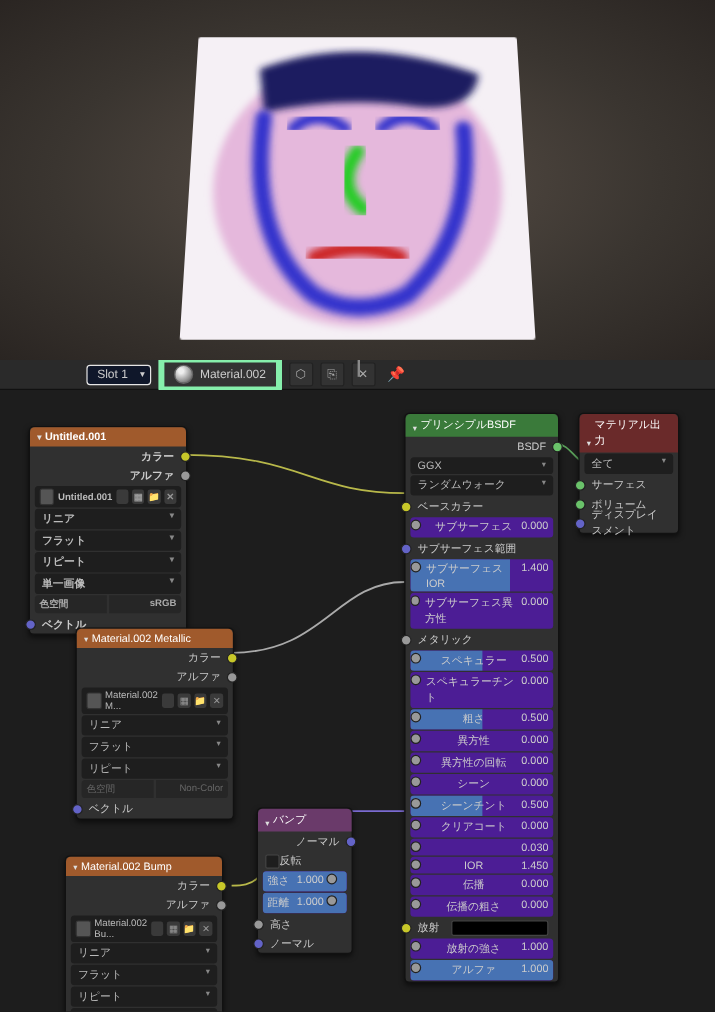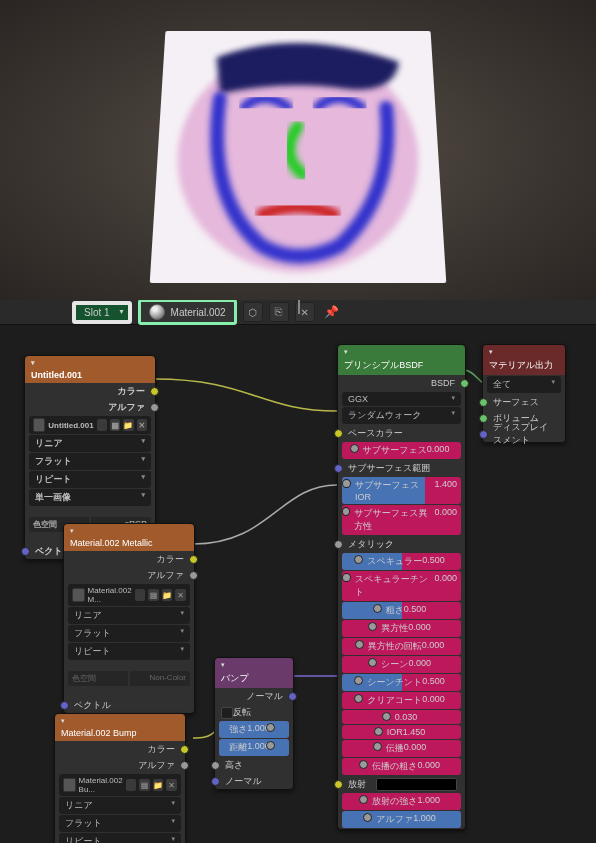--- a/index.html
+++ b/index.html
@@ -42,39 +42,39 @@
   .toolbar {
     display: flex;
     align-items: center;
     background: #2a2a2a;
     height: 24px;
     padding: 0 6px;
     gap: 6px;
     border-bottom: 1px solid #111;
   }
   .slot-dropdown {
-    background: #14532d;
+    background: #0f172a;
     color: #ccc;
-    border: 4px solid #e5e5e5;
+    border: 1px solid #e5e5e5;
     border-radius: 3px;
     padding: 2px 18px 2px 8px;
     font-size: 10px;
     position: relative;
   }
   .slot-dropdown::after {
     content: "▾";
     position: absolute;
     right: 4px;
     top: 2px;
     font-size: 8px;
   }
   .mat-field {
     background: #333;
     color: #ccc;
-    border: 3px solid #86efac;
+    border: 5px solid #86efac;
     border-radius: 3px;
     padding: 2px 8px;
     font-size: 10px;
     display: flex;
     align-items: center;
     gap: 6px;
   }
   .mat-icon {
     width: 14px;
     height: 14px;
@@ -113,23 +113,22 @@
     border-radius: 4px;
     box-shadow: 0 2px 4px rgba(0,0,0,0.5);
     font-size: 9px;
   }
   .node-header {
     padding: 3px 6px;
     border-radius: 4px 4px 0 0;
     font-size: 9px;
     color: #fff;
     display: flex;
-    align-items: flex-start;
+    align-items: flex-end;
     gap: 3px;
-    flex-direction: column;
   }
   .hdr-tex { background: #a05a2c; }
   .hdr-shader { background: #3a7a3a; }
   .hdr-vec { background: #6a3a6a; }
   .hdr-out { background: #6a2a2a; }
   .chev {
     font-size: 7px;
     color: #ddd;
   }
   .node-row {
@@ -199,21 +198,21 @@
     height: 12px;
     background: #3a3a3a;
     border-radius: 2px;
     display: flex;
     align-items: center;
     justify-content: center;
     font-size: 8px;
     color: #999;
   }
   .kv-row {
-    margin: 11px 4px;
+    margin: 1px 4px;
     display: flex;
     gap: 2px;
   }
   .kv-label {
     flex: 1;
     background: #262626;
     border-radius: 3px 0 0 3px;
     padding: 2px 4px;
     font-size: 8px;
     color: #aaa;
@@ -223,27 +222,27 @@
     background: #262626;
     border-radius: 0 3px 3px 0;
     padding: 2px 4px;
     font-size: 8px;
     color: #aaa;
     text-align: right;
   }
   .dimmed { color: #666; }
   .slider-row {
     margin: 1px 4px;
-    background: #be185d;
+    background: #4c1d95;
     border-radius: 3px;
     padding: 2px 4px;
     font-size: 9px;
     color: #ccc;
     display: flex;
-    justify-content: center;
+    justify-content: space-between;
     position: relative;
     overflow: hidden;
   }
   .slider-fill {
     position: absolute;
     left: 0; top: 0; bottom: 0;
     background: #4772b3;
   }
   .slider-row span {
     position: relative;
@@ -443,21 +442,21 @@
       </div>
     <div class="dropdown-row">
         <span>リピート</span>
       </div>
     <div class="dropdown-row">
         <span>単一画像</span>
       </div>
 
   </div>
 
-  <div class="node" style="left:214px; top:332px; width:78px;">
+  <div class="node" style="left:214px; top:348px; width:78px;">
     <div class="node-header hdr-vec">
         <span class="chev">▾</span>
         <span>バンプ</span>
       </div>
     <div class="node-row row-right">
         <span class="row-label">ノーマル</span>
         <span class="socket sock-out sock-vec"></span>
       </div>
     <div class="check-row">
         <div class="checkbox"></div>

